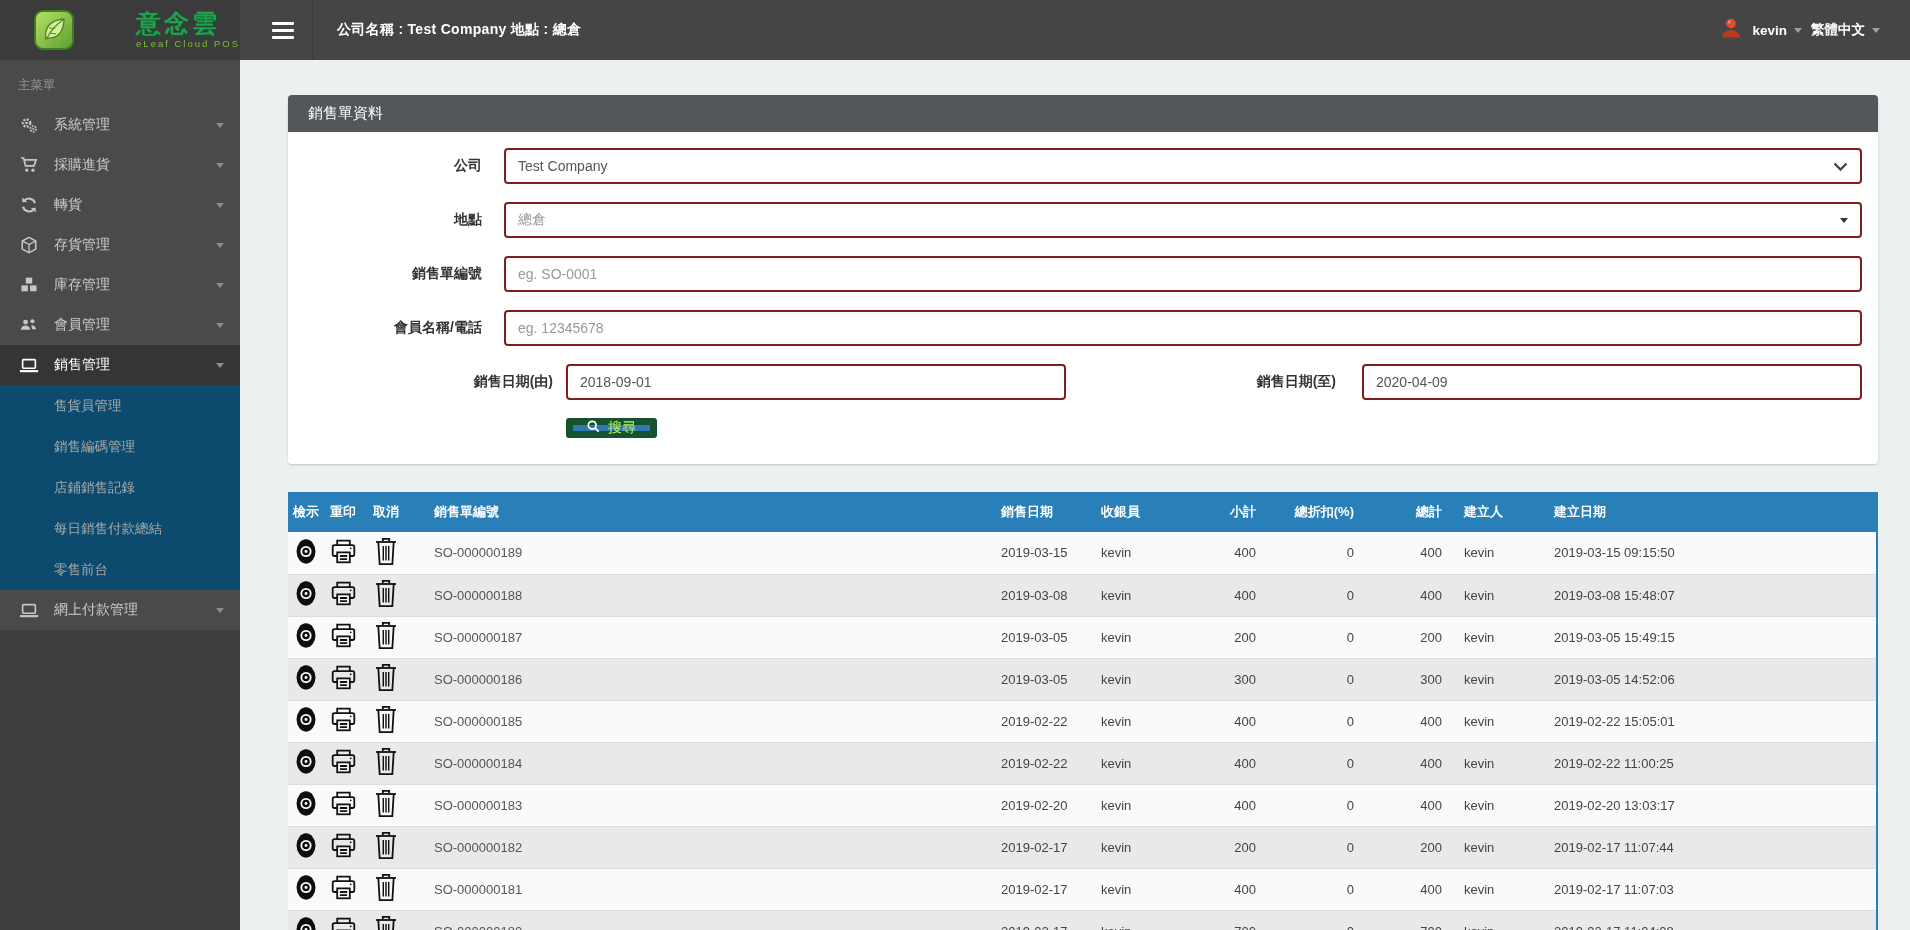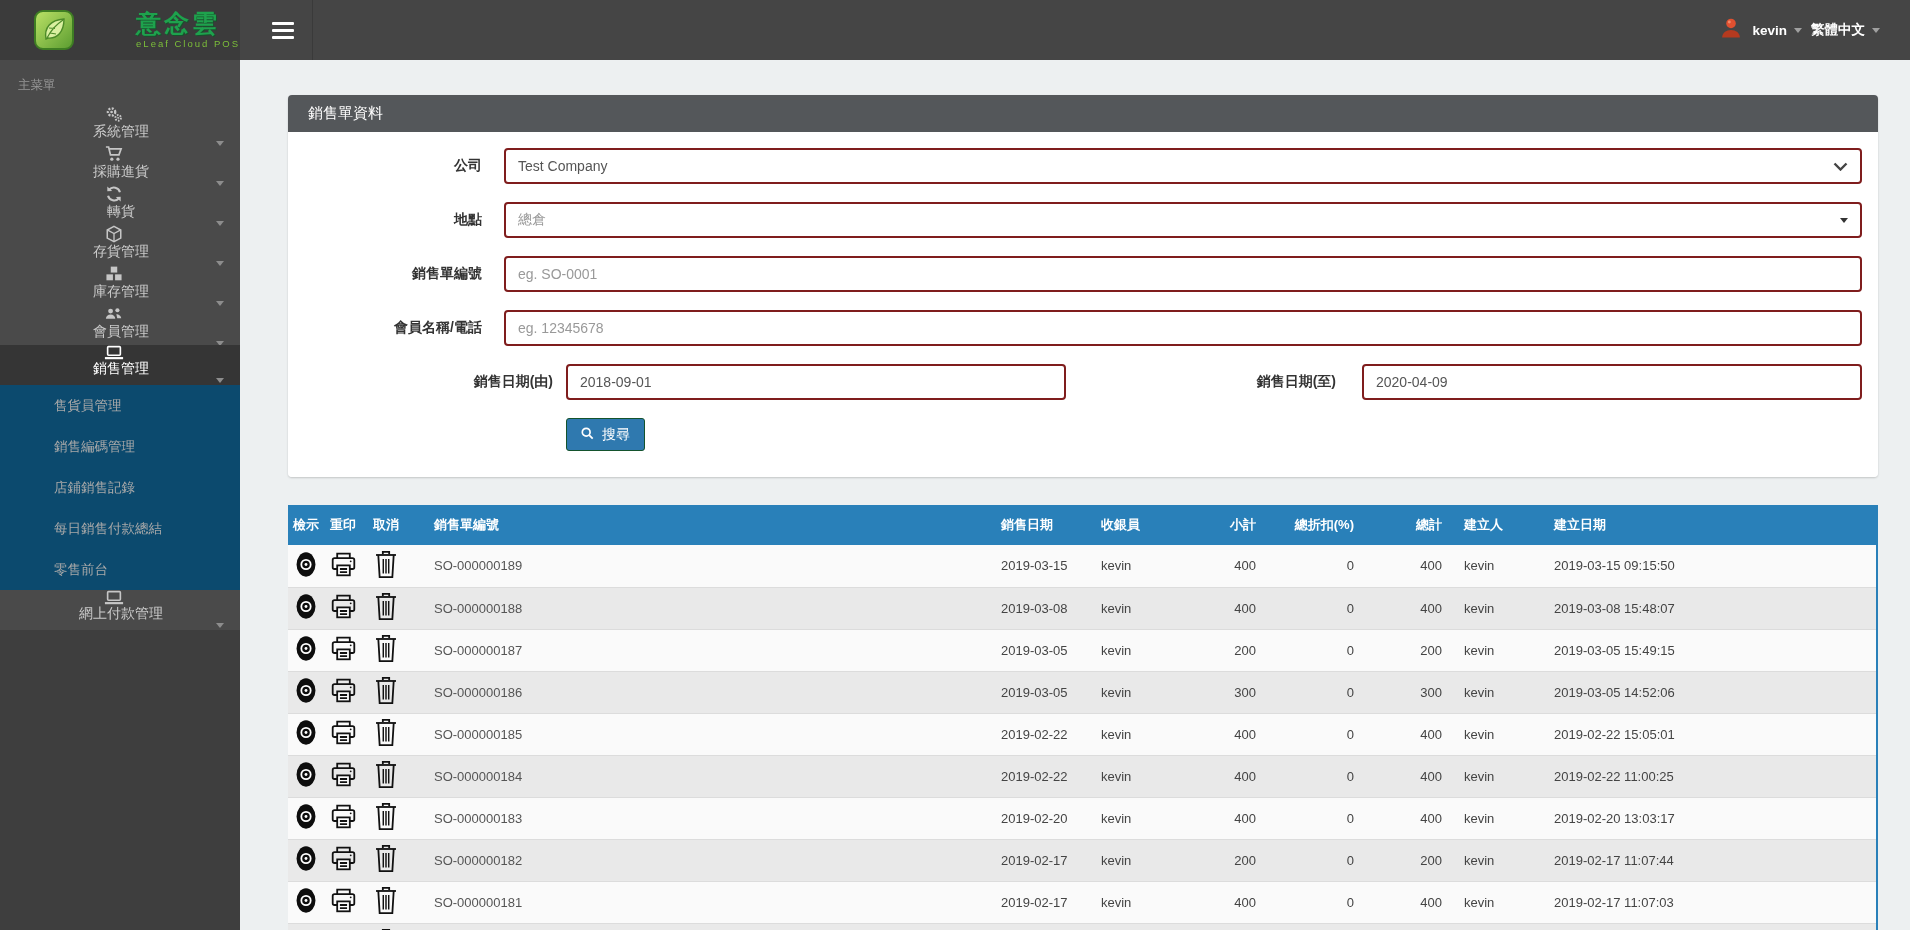--- a/index.html
+++ b/index.html
@@ -24,21 +24,21 @@
   .nav-right { margin-left:auto; display:flex; align-items:center; gap:9px; padding-right:30px; }
   .nav-user, .nav-lang { display:flex; align-items:center; gap:7px; color:#fff; font-weight:bold; font-size:13.5px; cursor:pointer; background:none; border:none; }
   .caret { width:0; height:0; border-left:4px solid transparent; border-right:4px solid transparent; border-top:5px solid #a0a0a0; display:inline-block; }
 
   
   .body-row { display:flex; flex:1; min-height:0; }
 
   
   .sidebar { width:240px; background:#4a4a4a; flex-shrink:0; display:flex; flex-direction:column; }
   .side-label { color:#979797; font-size:12.5px; padding:17px 18px 11px 18px; }
-  .side-item { height:40px; display:flex; align-items:center; padding:0 16px 0 18px; color:#cbcbcb; font-size:14px; cursor:pointer;flex-direction:column; }
+  .side-item { height:40px; display:flex; align-items:center; padding:0 16px 0 18px; color:#cbcbcb; font-size:14px; cursor:pointer; }
   .side-item .s-icon { width:22px; margin-right:14px; display:flex; justify-content:center; align-items:center; }
   .side-item .caret { margin-left:auto; border-top-color:#8d8d8d; }
   .side-item.active { background:#353535; color:#ffffff; }
   .submenu { background:#0c4a6e; }
   .sub-item { height:41px; display:flex; align-items:center; padding-left:54px; color:#a9a9a9; font-size:13.5px; cursor:pointer; }
   .side-filler { flex:1; background:#3e3e3e; }
 
   
   .main { flex:1; background:#edf0f1; padding:35px 32px 0 48px; overflow:hidden; }
   .panel { border-radius:4px; box-shadow:0 1px 2px rgba(0,0,0,.18); }
@@ -51,22 +51,22 @@
   .f-label.wide { width:262px; padding-right:13px; }
   .f-label.to-label { flex:1; width:auto; padding-right:26px; }
   .f-control { flex:1; }
   .txt, .select-box { height:36px; width:100%; border:2px solid #7f1d1d; border-radius:4px; padding:0 12px;
     font-size:14px; color:#555; font-family:inherit; background:#fff; }
   .txt::placeholder { color:#999; }
   .select-box { display:flex; align-items:center; justify-content:space-between; cursor:pointer; }
   .select-box .muted { color:#999; }
   .sel-triangle { width:0; height:0; border-left:4px solid transparent; border-right:4px solid transparent; border-top:5px solid #333; }
   .date-input { width:500px; flex:none; }
-  .btn-search { margin-left:262px; background:#2f79af; border:1px solid #14532d; color:#ffffff; font-size:14px;
-    height:33px; padding:0 14px; border-radius:3px; display:inline-flex; align-items:center; gap:8px; cursor:pointer; font-family:inherit; }
+  .btn-search { margin-left:262px; background:#2f79af; border:7px solid #14532d; color:#bef264; font-size:14px;
+    height:20px; padding:0 14px; border-radius:3px; display:inline-flex; align-items:center; gap:8px; cursor:pointer; font-family:inherit; }
 
   
   .table-wrap { margin-top:28px; border-right:2px solid #2980b9; }
   table { width:100%; border-collapse:collapse; table-layout:fixed; background:#fff; }
   thead th { background:#2980b9; color:#fff; font-size:13px; font-weight:bold; height:40px; text-align:left;
     padding:0 8px; white-space:nowrap; overflow:hidden; }
   td { height:42px; font-size:13px; color:#444; border-bottom:1px solid #dcdcdc; padding:0 8px;
     white-space:nowrap; overflow:hidden; }
   tbody tr:nth-child(odd)  { background:#fafafa; }
   tbody tr:nth-child(even) { background:#e9e9e9; }
@@ -95,20 +95,21 @@
         <span class="logo-main">意念雲</span>
         <span class="logo-sub">eLeaf Cloud POS</span>
       </span>
     </div>
     <button class="hamburger">
       <span></span>
         <span></span>
         <span></span>
     </button>
     <div class="nav-divider"></div>
+    <div class="nav-title">公司名稱 : Test Company  地點 : 總倉</div>
     <div class="nav-right">
       <span>
         <svg width="24" height="24" viewBox="0 0 20 20">
           <circle cx="10" cy="6.2" r="4" fill="#e05030"></circle>
           <circle cx="8.6" cy="5" r="1.2" fill="#f08a6a"></circle>
           <path d="M2.6 18c0-4 3.3-6.4 7.4-6.4s7.4 2.4 7.4 6.4z" fill="#b53a1f"></path>
         </svg>
       </span>
       <button class="nav-user">
         <span>kevin</span>

